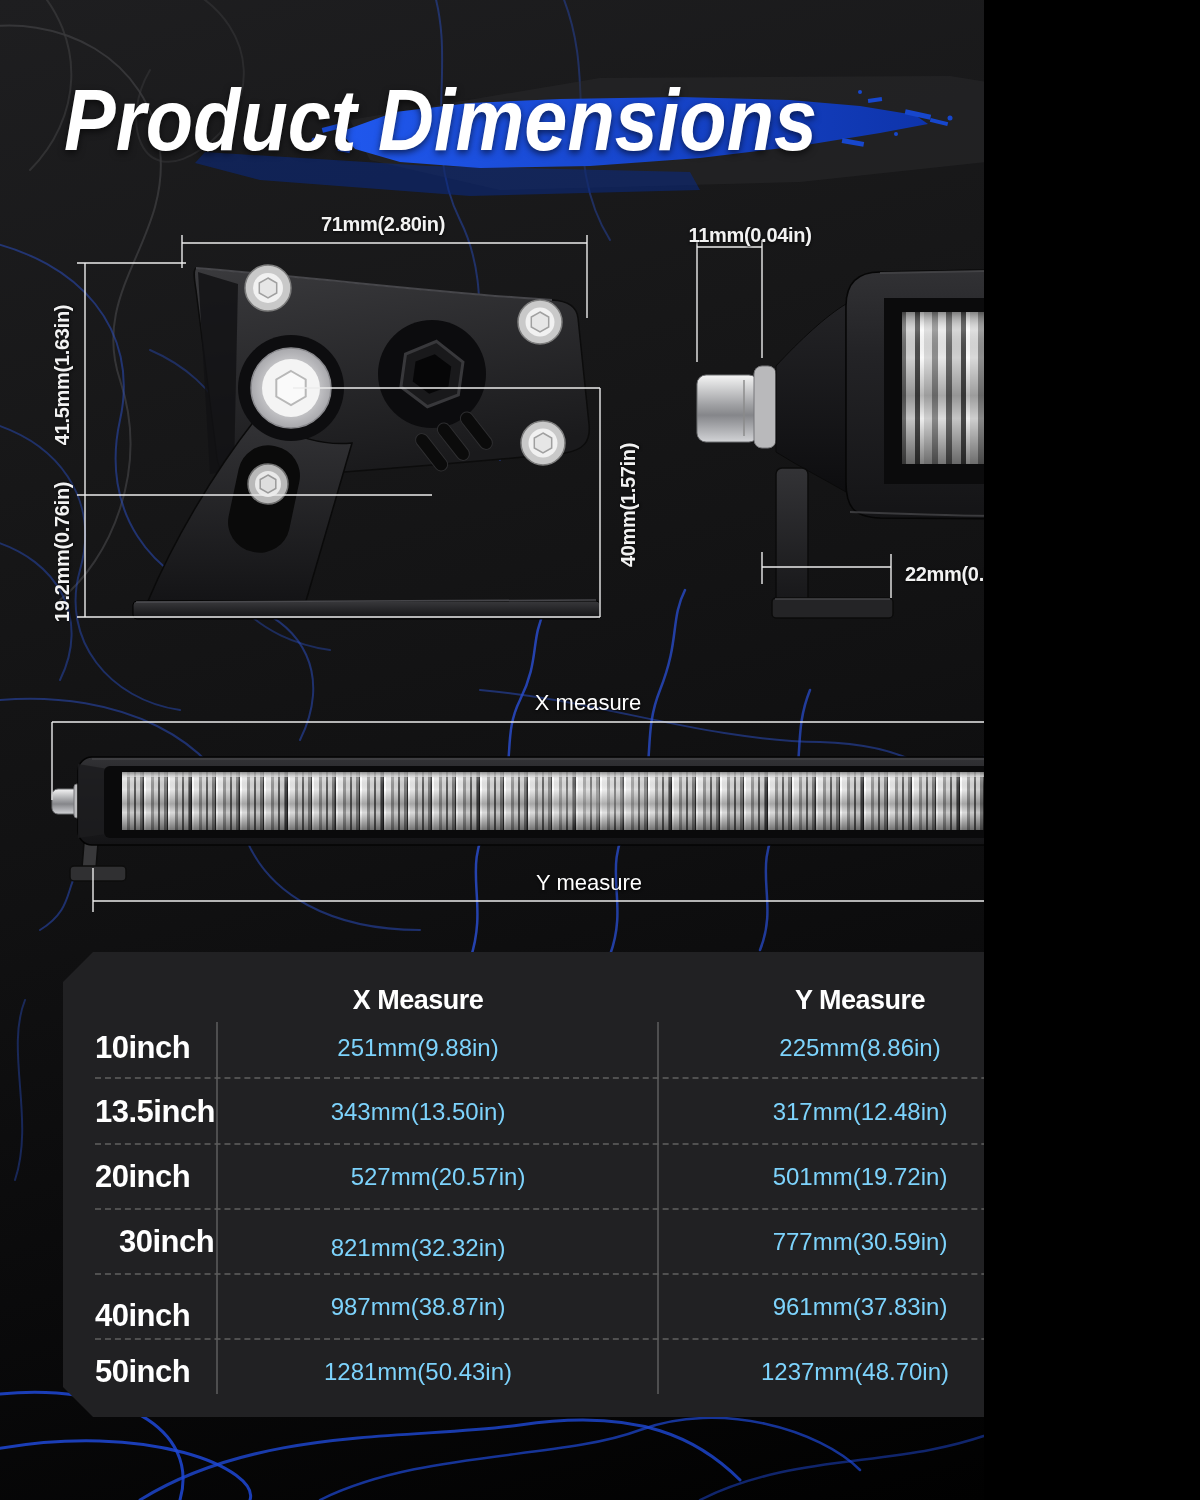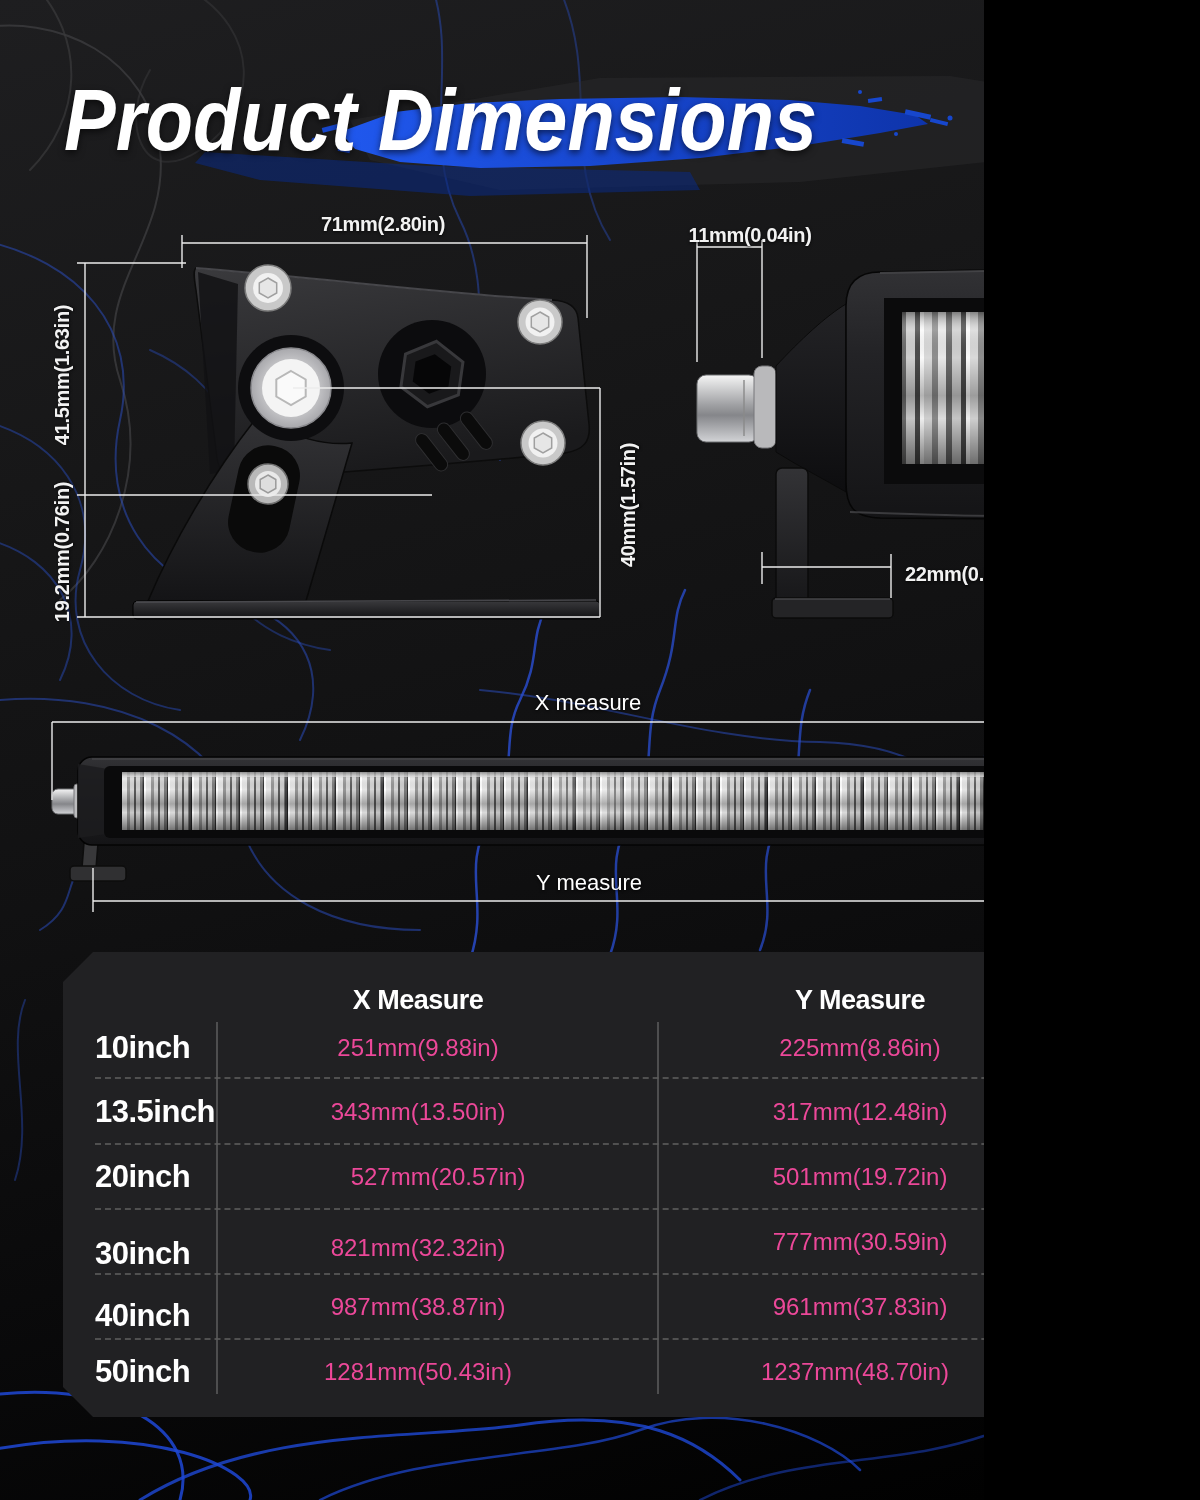--- a/index.html
+++ b/index.html
@@ -41,21 +41,21 @@
     color:#fff;font-weight:700;font-size:27px;letter-spacing:-.5px;white-space:nowrap;
   }
   .panel .vdiv{position:absolute;top:70px;width:2px;height:372px;background:#4e4e4f;}
   .panel .sep{position:absolute;left:32px;width:972px;border-top:2px dashed #5c5c5c;opacity:.8;}
   .panel .rlabel{
     position:absolute;left:32px;transform:translateY(-50%);
     color:#fff;font-weight:700;font-size:31px;letter-spacing:-.5px;white-space:nowrap;
   }
   .panel .val{
     position:absolute;transform:translate(-50%,-50%);
-    color:#ec4899;font-weight:400;font-size:24px;white-space:nowrap;
+    color:#7dd3fc;font-weight:400;font-size:24px;white-space:nowrap;
   }
 </style>
 </head>
 <body>
 
 <div class="canvas">
 
   <svg class="abs" style="left:0;top:0;" width="1200" height="1500" viewBox="0 0 1200 1500">
     <g fill="none" stroke-linecap="round">
       <path d="M-30,30 C60,10 150,60 160,150 C170,240 90,290 120,380 C150,470 110,560 60,600" stroke="#3c3c3e" stroke-width="2" opacity=".8"></path>
@@ -334,21 +334,21 @@
     <div class="val" style="left:797px;top:96px;">225mm(8.86in)</div>
 
     <div class="rlabel" style="top:160px;">13.5inch</div>
     <div class="val" style="left:355px;top:160px;">343mm(13.50in)</div>
     <div class="val" style="left:797px;top:160px;">317mm(12.48in)</div>
 
     <div class="rlabel" style="top:225px;">20inch</div>
     <div class="val" style="left:355px;top:225px;margin-left:20px;">527mm(20.57in)</div>
     <div class="val" style="left:797px;top:225px;">501mm(19.72in)</div>
 
-    <div class="rlabel" style="top:302px;">30inch</div>
+    <div class="rlabel" style="top:290px;margin-left:24px;">30inch</div>
     <div class="val" style="left:355px;top:290px;margin-top:6px;">821mm(32.32in)</div>
     <div class="val" style="left:797px;top:290px;">777mm(30.59in)</div>
 
     <div class="rlabel" style="top:364px;">40inch</div>
     <div class="val" style="left:355px;top:355px;">987mm(38.87in)</div>
     <div class="val" style="left:797px;top:355px;">961mm(37.83in)</div>
 
     <div class="rlabel" style="top:420px;">50inch</div>
     <div class="val" style="left:355px;top:420px;">1281mm(50.43in)</div>
     <div class="val" style="left:792px;top:420px;">1237mm(48.70in)</div>

